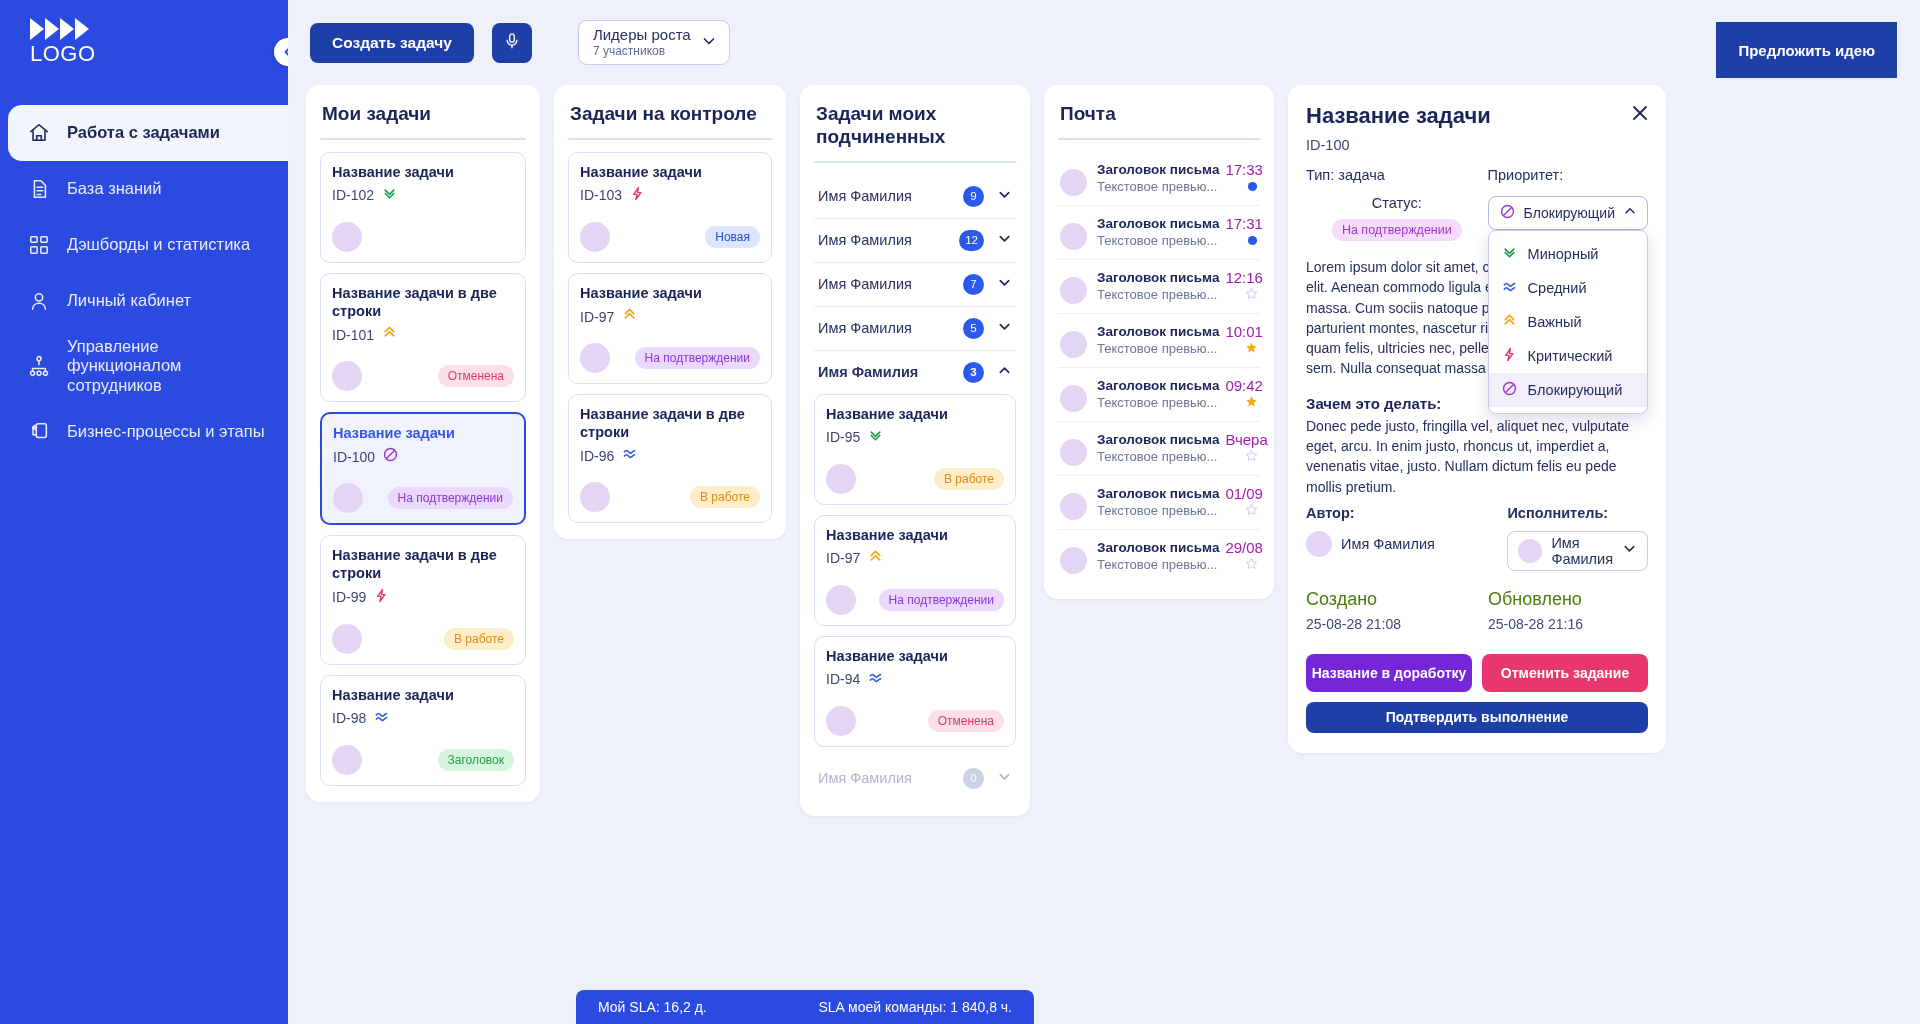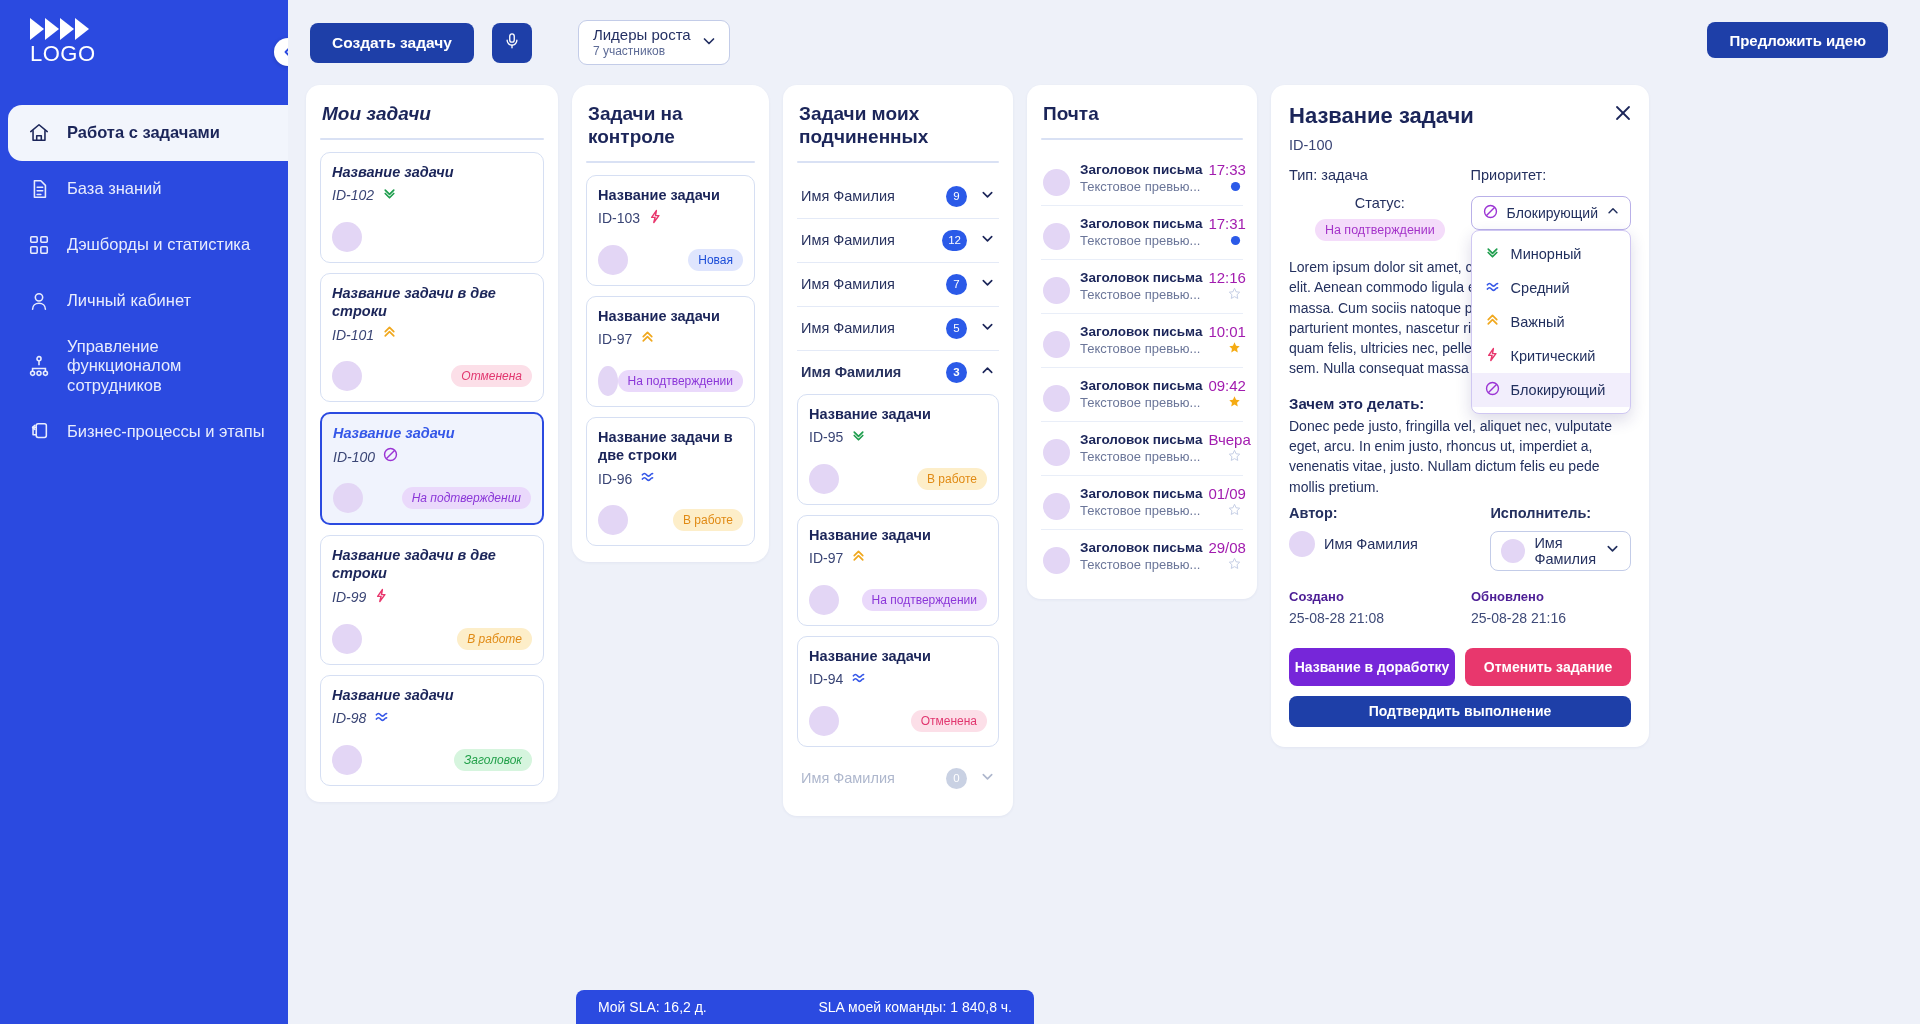--- a/index.html
+++ b/index.html
@@ -64,36 +64,36 @@
     width: 40px; height: 40px; display:flex; align-items:center; justify-content:center; cursor:pointer;
   }
   .team-select {
     margin-left: 28px; background: #fff; border: 1px solid #c3cce8; border-radius: 9px;
     height: 45px; min-width: 152px; padding: 5px 12px 5px 14px;
     display: flex; align-items: center; justify-content: space-between; gap: 10px; cursor: pointer;
   }
   .team-name { font-size: 15px; color: #243063; line-height: 1.15; }
   .team-sub { font-size: 12px; color: #5d6b96; line-height: 1.2; margin-top:1px; }
   .btn-idea {
-    position: absolute; right: 32px; top: 22px;
-    background: #1e3fa8; color: #fff; border: none; border-radius: 8px;
-    padding: 0 22px; height: 36px; font-size: 15px; font-weight: bold; cursor: pointer;
+    position: absolute; right: 23px; top: 22px;
+    background: #1e3fa8; color: #fff; border: none; border-radius: 0;
+    padding: 0 22px; height: 56px; font-size: 15px; font-weight: bold; cursor: pointer;
     font-family:"Liberation Sans",sans-serif;
   }
 
   
   .board {
     display: flex; gap: 14px; padding: 0 18px 0 18px; align-items: flex-start;
   }
   .col {
     background: #fff; border-radius: 14px; padding: 16px 14px 16px 14px;
     box-shadow: 0 1px 3px rgba(30,50,120,.06);
   }
-  .col-1 { width: 252px; font-style: italic; }
-  .col-2 { width: 197px; border-radius: 17px; }
+  .col-1 { width: 234px; }
+  .col-2 { width: 232px; }
   .col-3 { width: 230px; }
   .col-4 { width: 230px; }
   .col-title {
     font-size: 19px; font-weight: bold; color: #1b2559; line-height: 1.2;
     padding: 2px 2px 12px 2px;
   }
   .col-title.two { min-height: 50px; }
   .col-rule { height: 2px; background: #d9e1f4; border-radius:2px; margin-bottom: 12px; }
 
   .task-card {
@@ -175,21 +175,21 @@
   .dt-desc { font-size: 14px; color: #23305e; line-height: 1.45; margin-top: 16px; }
   .dt-sub { font-size: 15px; font-weight: bold; color: #1b2559; margin-top: 16px; }
   .dt-people { display: flex; margin-top: 8px; gap: 28px; }
   .person { display: flex; align-items: center; gap: 9px; margin-top: 10px; }
   .person .avatar { width: 26px; height: 26px; }
   .assignee-box {
     border: 1px solid #c3cce8; border-radius: 8px; height: 40px; display: flex; align-items: center;
     gap: 9px; padding: 0 10px; margin-top: 10px; cursor: pointer;
   }
   .dates { display: flex; margin-top: 18px; }
-  .date-lbl { font-size: 13px; font-weight: bold; color: #4c1d95; }
+  .date-lbl { font-size: 18px; font-weight: normal; color: #4d7c0f; }
   .date-val { font-size: 14px; color: #3e4a78; margin-top: 6px; }
   .dt-actions { margin-top: 22px; }
   .act-row { display: flex; gap: 10px; }
   .btn-act { flex: 1; border: none; border-radius: 8px; height: 38px; color: #fff; font-size: 14px; font-weight: bold; cursor: pointer; font-family:"Liberation Sans",sans-serif; }
   .btn-rework { background: #7626d9; }
   .btn-cancel { background: #e8376d; }
   .btn-confirm { background: #1e3fa8; width: 100%; margin-top: 10px; height: 31px; }
 
   
   .sla {

